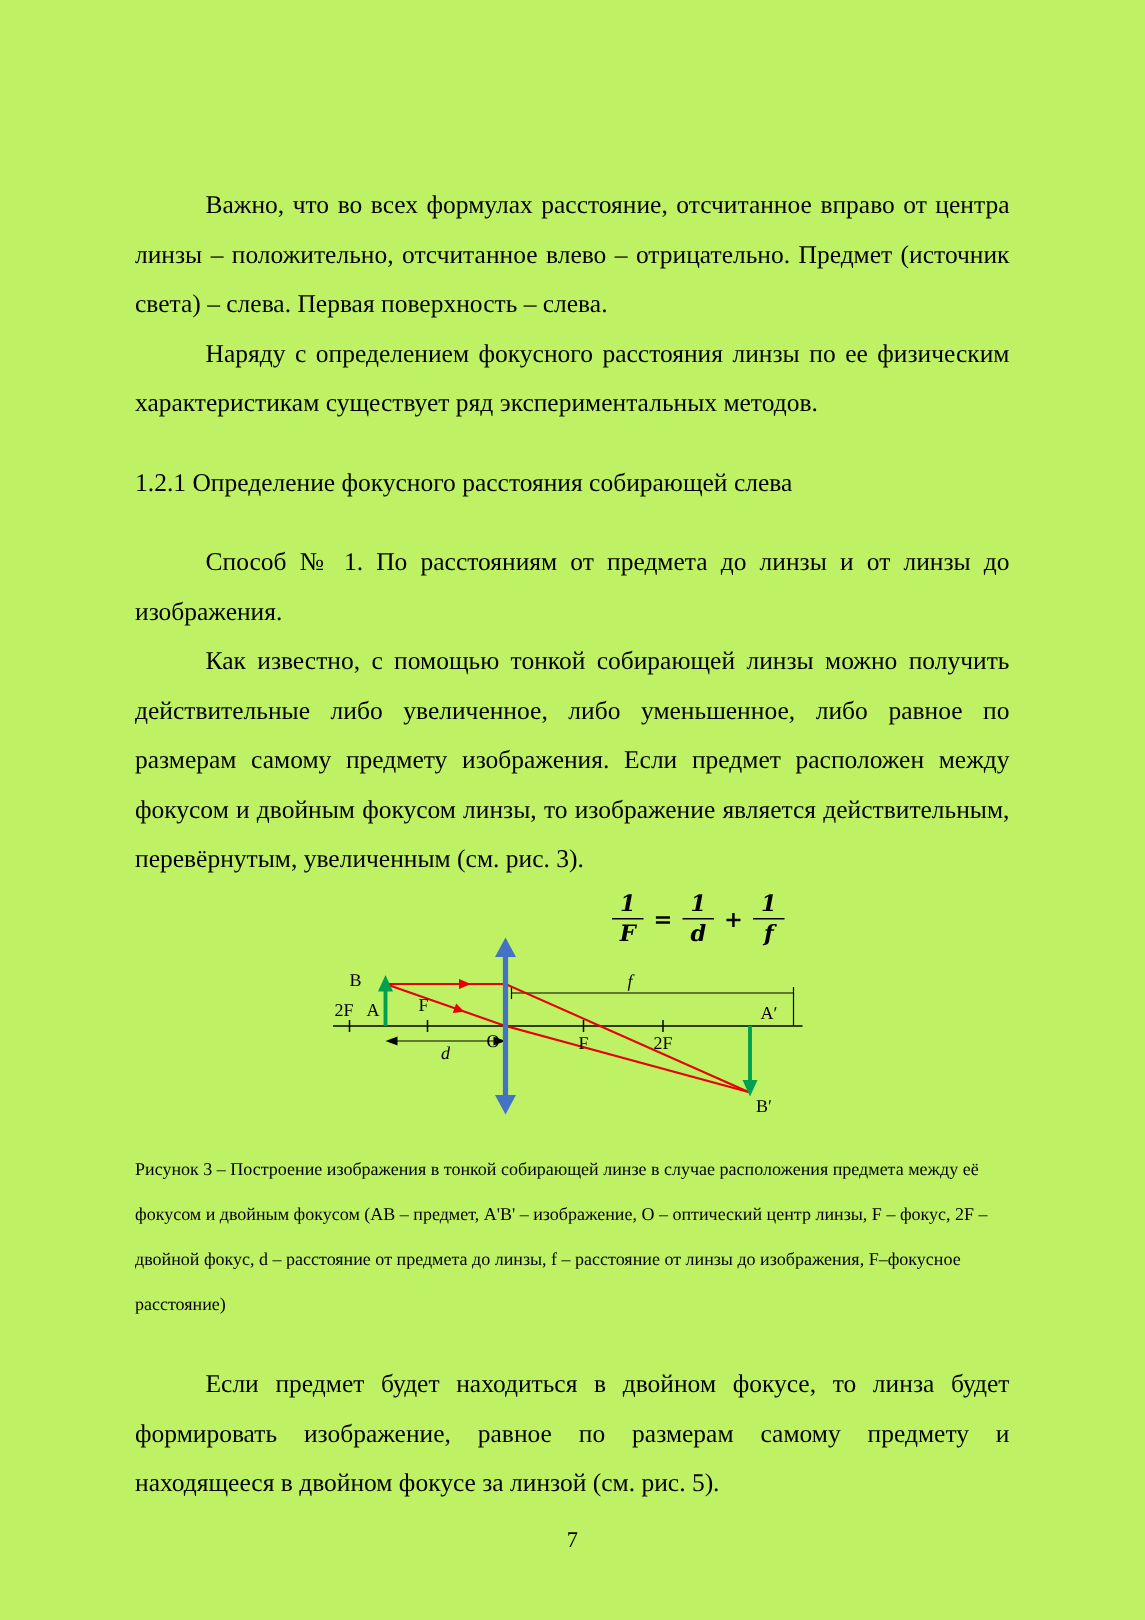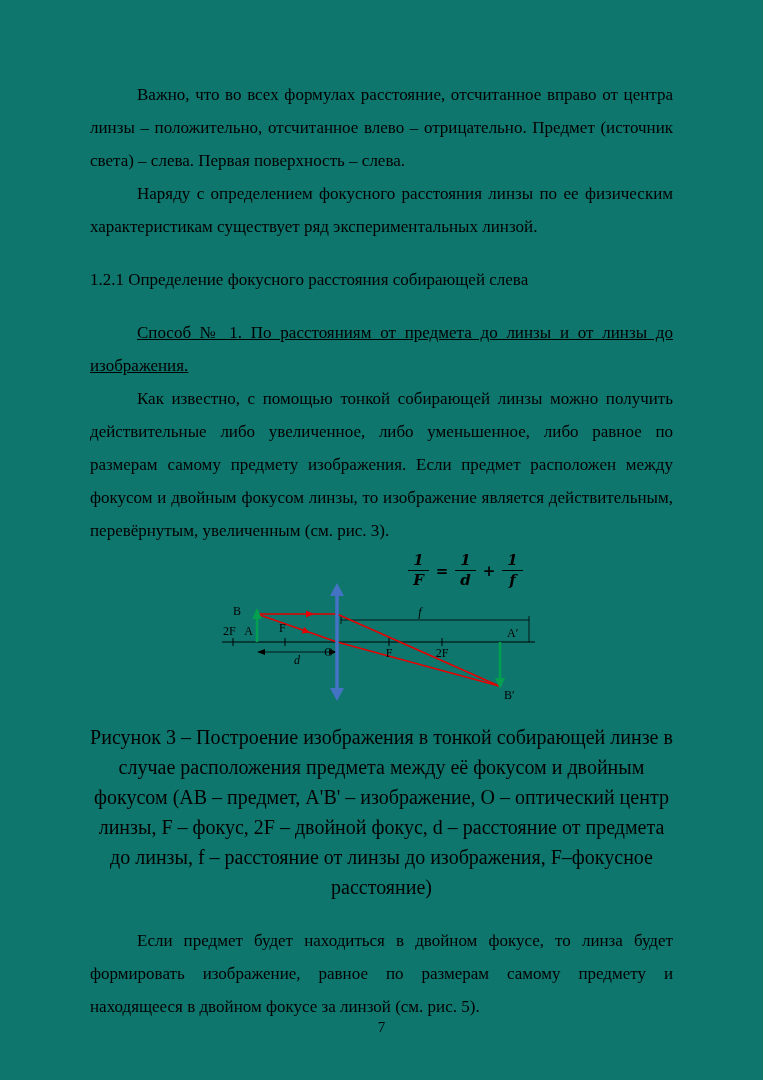--- a/index.html
+++ b/index.html
@@ -1,50 +1,50 @@
 <!DOCTYPE html>
 <html><head>
 <meta charset="utf-8">
 <style>
   html, body { margin: 0; padding: 0; background: #ffffff; }
   .page {
-    width: 763px; height: 1080px; margin: 0 auto; background: #0f766e;
+    width: 763px; height: 1080px; margin: 0 auto; background: #bef264;
     position: relative; overflow: hidden; box-sizing: border-box;
     font-family: "Liberation Serif", "DejaVu Serif", serif;
-    font-size: 17px; color: #000; padding: 78px 90px 0 90px;
+    font-size: 17px; color: #000; padding: 120px 90px 0 90px;
   }
   p { margin: 0; }
   .body-text { text-align: justify; line-height: 33px; text-indent: 47px; }
   .heading { line-height: 33px; margin: 20px 0 20px 0; }
-  .method { text-align: justify; line-height: 33px; text-indent: 47px; text-decoration: underline; }
+  .method { text-align: justify; line-height: 33px; text-indent: 47px; }
   .figure-block { margin-top: 5px; }
   .formula {
     display: flex; align-items: center; gap: 7px; width: fit-content;
     margin: 0 auto -10px auto; position: relative; left: 84px;
     font-weight: bold; font-style: italic; font-size: 15px;
     font-family: "DejaVu Serif", serif;
   }
   .frac { display: inline-flex; flex-direction: column; align-items: center; line-height: 1.15; }
   .frac .num { padding: 0 5px 1px 5px; border-bottom: 1.5px solid #000; }
   .frac .den { padding-top: 1px; }
   .op { font-weight: bold; }
   .diagram { text-align: center; }
-  .caption { text-align: center; line-height: 30px; font-size: 20px; margin-top: 9px; }
+  .caption { line-height: 30px; font-size: 12px; margin-top: 9px; }
   .after-figure { margin-top: 22px; }
   .page-number { position: absolute; left: 0; bottom: 44px; width: 100%; text-align: center; font-size: 15px; }
   .lbl { font-family: "Liberation Serif", serif; font-size: 12px; fill: #000; font-style: normal; }
   .lbl-i { font-style: italic; }
 </style>
 </head>
 <body>
 
 <div class="page">
 
   <p class="body-text">Важно, что во всех формулах расстояние, отсчитанное вправо от центра линзы – положительно, отсчитанное влево – отрицательно. Предмет (источник света) – слева. Первая поверхность – слева.</p>
-  <p class="body-text">Наряду с определением фокусного расстояния линзы по ее физическим характеристикам существует ряд экспериментальных линзой.</p>
+  <p class="body-text">Наряду с определением фокусного расстояния линзы по ее физическим характеристикам существует ряд экспериментальных методов.</p>
 
   <p class="heading">1.2.1 Определение фокусного расстояния собирающей слева</p>
 
   <p class="method">Способ № 1. По расстояниям от предмета до линзы и от линзы до изображения.</p>
 
   <p class="body-text">Как известно, с помощью тонкой собирающей линзы можно получить действительные либо увеличенное, либо уменьшенное, либо равное по размерам самому предмету изображения. Если предмет расположен между фокусом и двойным фокусом линзы, то изображение является действительным, перевёрнутым, увеличенным (см. рис. 3).</p>
 
   <div class="figure-block">
 
     <div class="formula">

